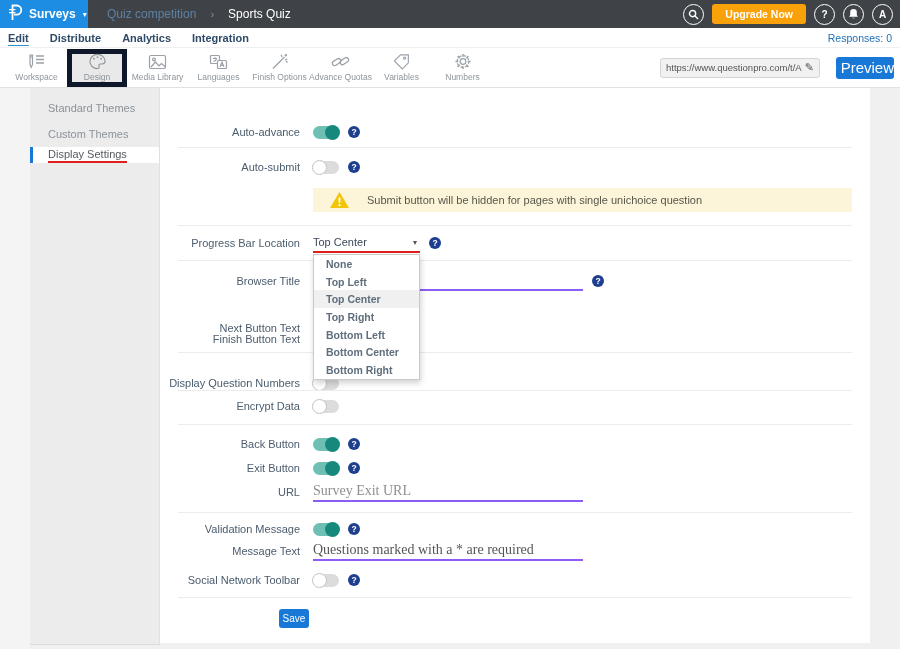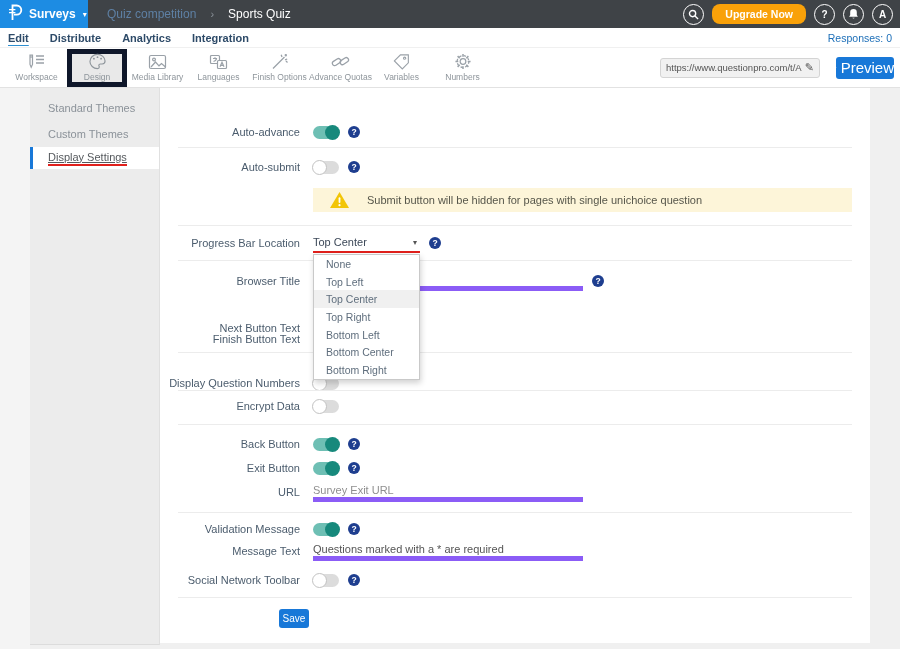--- a/index.html
+++ b/index.html
@@ -14,21 +14,21 @@
   .brand-name { color:#fff; font-size:12px; font-weight:bold; }
   .brand-caret { color:#fff; font-size:8px; margin-left:1px; }
   .crumbs { display:flex; align-items:center; gap:14px; padding-left:19px; font-size:12px; }
   .crumb-parent { color:#5e80a4; cursor:pointer; }
   .crumb-sep { color:#8a9199; font-size:11px; }
   .crumb-current { color:#ffffff; }
   .top-right { margin-left:auto; display:flex; align-items:center; gap:8px; padding-right:7px; }
   .circle-btn { width:21px; height:21px; border:1.5px solid #fff; border-radius:50%;
                 display:flex; align-items:center; justify-content:center; color:#fff;
                 font-size:10px; font-weight:bold; cursor:pointer; flex:none; }
-  .upgrade { height:20px; background:#f9a109; border:none; border-radius:8px; color:#fff;
+  .upgrade { height:20px; background:#f9a109; border:none; border-radius:3px; color:#fff;
              font-weight:bold; font-size:10.5px; padding:0 13px; cursor:pointer;
              font-family:"Liberation Sans", sans-serif; }
 
   
   .navbar { height:20px; background:#fff; display:flex; align-items:center;
             padding:0 8px; gap:21px; border-bottom:1px solid #f0f0f0; }
   .nav-tab { font-size:11px; font-weight:bold; color:#2d4a68; text-decoration:none; cursor:pointer; }
   .nav-tab.active { text-decoration:underline; text-decoration-color:#2e8fd0; text-underline-offset:3px; }
   .responses { margin-left:auto; font-size:10.5px; color:#1d6fb8; cursor:pointer; }
 
@@ -53,22 +53,22 @@
                  justify-content:center; gap:4px; cursor:pointer;
                  font-family:"Liberation Sans", sans-serif; flex:none; }
 
   
   .main { display:flex; height:561px; background:#f0f0f0; }
   .gutter-left { width:30px; background:#f4f4f4; flex:none; }
   .sidebar { width:130px; height:557px; background:#ececec; border-right:1px solid #e0e0e0;
              border-bottom:1px solid #dcdcdc; padding-top:7px; flex:none; }
   .side-item { height:26px; display:flex; align-items:center; padding-left:18px;
                font-size:11px; color:#8b9299; cursor:pointer; }
-  .side-item.active { height:22px; background:#fff; border-left:3px solid #1878d8;
-                      padding-left:15px; color:#55595d;text-decoration:underline; }
+  .side-item.active { height:16px; background:#fff; border-left:3px solid #1878d8;
+                      padding-left:15px; color:#55595d; }
   .side-item.active .ul-red { border-bottom:2px solid #e0201c; padding-bottom:1px; }
 
   .content { width:710px; height:555px; background:#fff; position:relative; flex:none; }
   .gutter-right { flex:1; background:#f0f0f0; }
 
   .frow { position:absolute; left:0; height:20px; display:flex; align-items:center; }
   .flabel { width:153px; flex:none; text-align:right; padding-right:13px; font-size:11px;
             color:#4b5c6d; white-space:nowrap; }
   .divider { position:absolute; left:18px; right:18px; height:1px; background:#ececec; }
 
@@ -81,34 +81,34 @@
   .tg.off .knob { left:-1px; background:#fff; border:1px solid #c2c2c2; }
 
   .help { width:12px; height:12px; border-radius:50%; background:#1e3e8f; color:#fff;
           font-size:8.5px; font-weight:bold; display:flex; align-items:center;
           justify-content:center; flex:none; cursor:pointer; }
 
   .warnbox { position:absolute; left:153px; right:18px; top:100px; height:24px;
              background:#fdf5d9; display:flex; align-items:center; padding-left:16px; gap:17px; }
   .warn-text { font-size:11px; color:#56564a; }
 
-  .uinput { border:none; border-bottom:5px solid #8b5cf6; height:19px; font-size:11px;
+  .uinput { border:none; border-bottom:2px solid #8b5cf6; height:19px; font-size:14px;
             color:#555; background:transparent; outline:none;
-            font-family:Liberation Sans, sans-serif; }
+            font-family:Liberation Serif, serif; }
   .uinput::placeholder { color:#8f8f8f; }
   .w270 { width:270px; } .w105 { width:105px; }
 
   .selectbox { width:107px; height:20px; border-bottom:2px solid #e0201c; display:flex;
                align-items:center; justify-content:space-between; cursor:pointer; flex:none; }
   .select-value { font-size:11px; color:#3c4858; }
   .select-caret { font-size:8px; color:#555; padding-right:3px; }
   .selectbox + .help { margin-left:9px; }
 
   .dropdown { position:absolute; left:153px; top:166px; width:107px; z-index:5; background:#fff;
-              border:1px solid #c9c9c9; box-shadow:1px 3px 6px rgba(0,0,0,.18); }
+              border:1px solid #c9c9c9; box-shadow:1px 3px 6px rgba(0,0,0,.18);font-weight:bold; }
   .dd-item { height:17.7px; display:flex; align-items:center; padding-left:12px;
              font-size:10.5px; color:#5f6e7d; cursor:pointer; }
   .dd-item.selected { background:#f0f0f0; }
 
   .save-btn { position:absolute; left:119px; top:521px; width:30px; height:19px;
               background:#1878d8; color:#fff; border:none; border-radius:3px; font-size:10px;
               cursor:pointer; font-family:"Liberation Sans", sans-serif; }
 </style>
 </head>
 <body>

